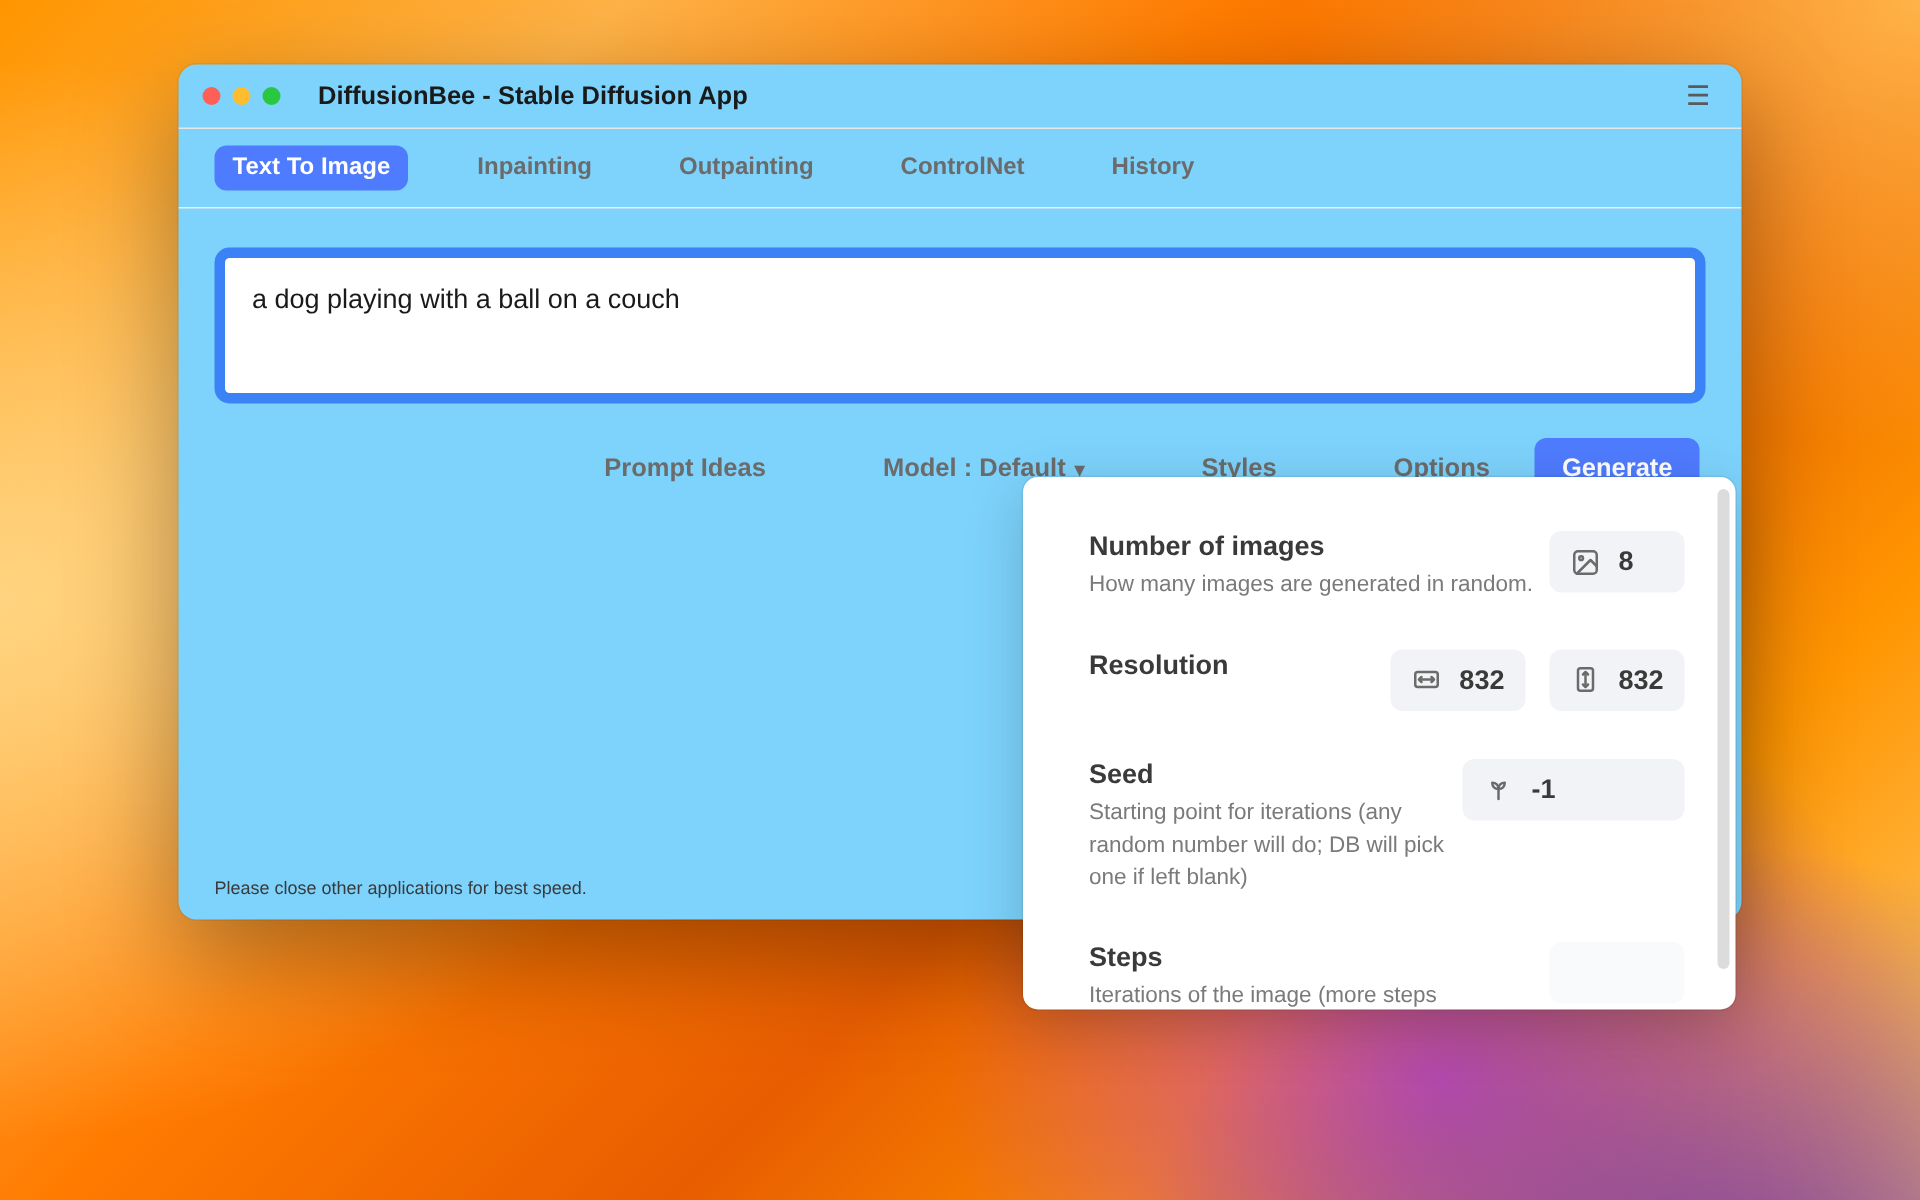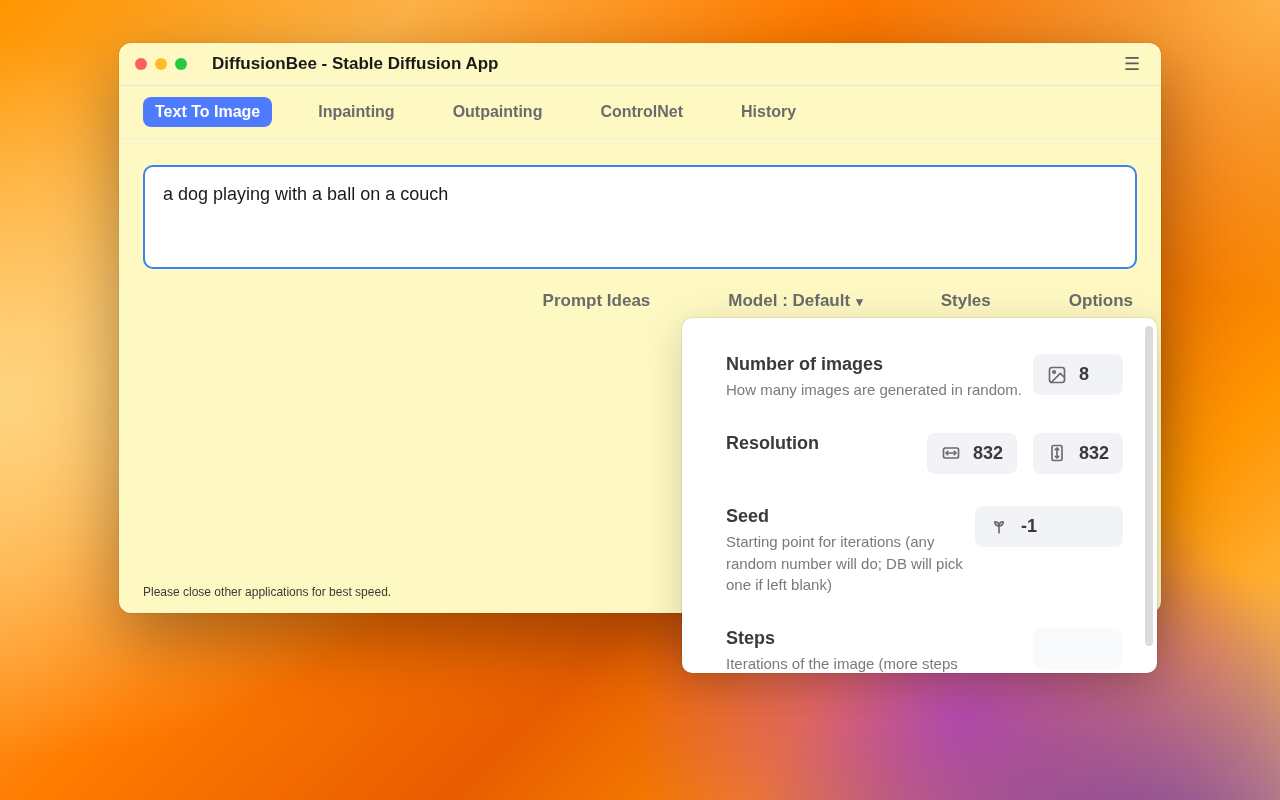--- a/index.html
+++ b/index.html
@@ -22,21 +22,21 @@
       radial-gradient(ellipse 800px 600px at 0% 50%, #ffd480 0%, transparent 60%),
       radial-gradient(ellipse 700px 500px at 100% 0%, #ffb347 0%, transparent 60%);
     mix-blend-mode: normal;
   }
   .window {
     position: absolute;
     left: 119px;
     top: 43px;
     width: 1042px;
     height: 570px;
-    background: #fef9c3;
+    background: #7dd3fc;
     border-radius: 12px;
     box-shadow: 0 25px 70px rgba(0,0,0,0.35), 0 0 0 1px rgba(0,0,0,0.05);
     overflow: hidden;
     display: flex;
     flex-direction: column;
   }
   .titlebar {
     height: 43px;
     display: flex;
     align-items: center;
@@ -78,21 +78,21 @@
     color: #ffffff;
   }
   .content {
     flex: 1;
     padding: 26px 24px 0 24px;
     position: relative;
   }
   .prompt-box {
     width: 100%;
     height: 104px;
-    border: 2px solid #3b82f6;
+    border: 7px solid #3b82f6;
     border-radius: 10px;
     padding: 16px 18px;
     font-size: 18px;
     color: #1a1a1a;
     resize: none;
     outline: none;
     font-family: inherit;
     line-height: 1.3;
   }
   .controls-row {
@@ -216,20 +216,21 @@
       <div class="ctrl-link">
         <span>Model : Default</span>
         <span class="chev">▾</span>
       </div>
       <div class="ctrl-link">
         <span>Styles</span>
       </div>
       <div class="ctrl-link">
         <span>Options</span>
       </div>
+      <button class="generate-btn">Generate</button>
     </div>
 
     <div class="footer">Please close other applications for best speed.</div>
   </div>
 </div>
 
 <div class="options-panel">
 
   <div class="opt-row">
     <div class="opt-text">

